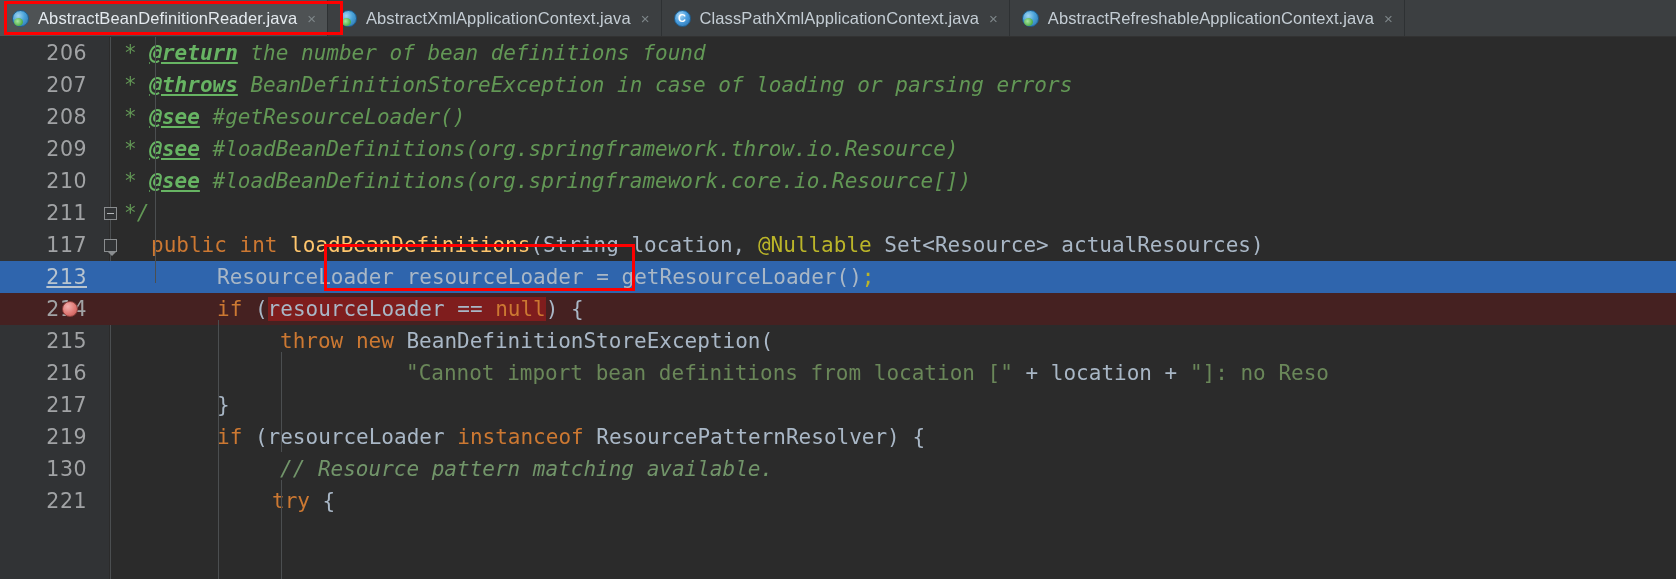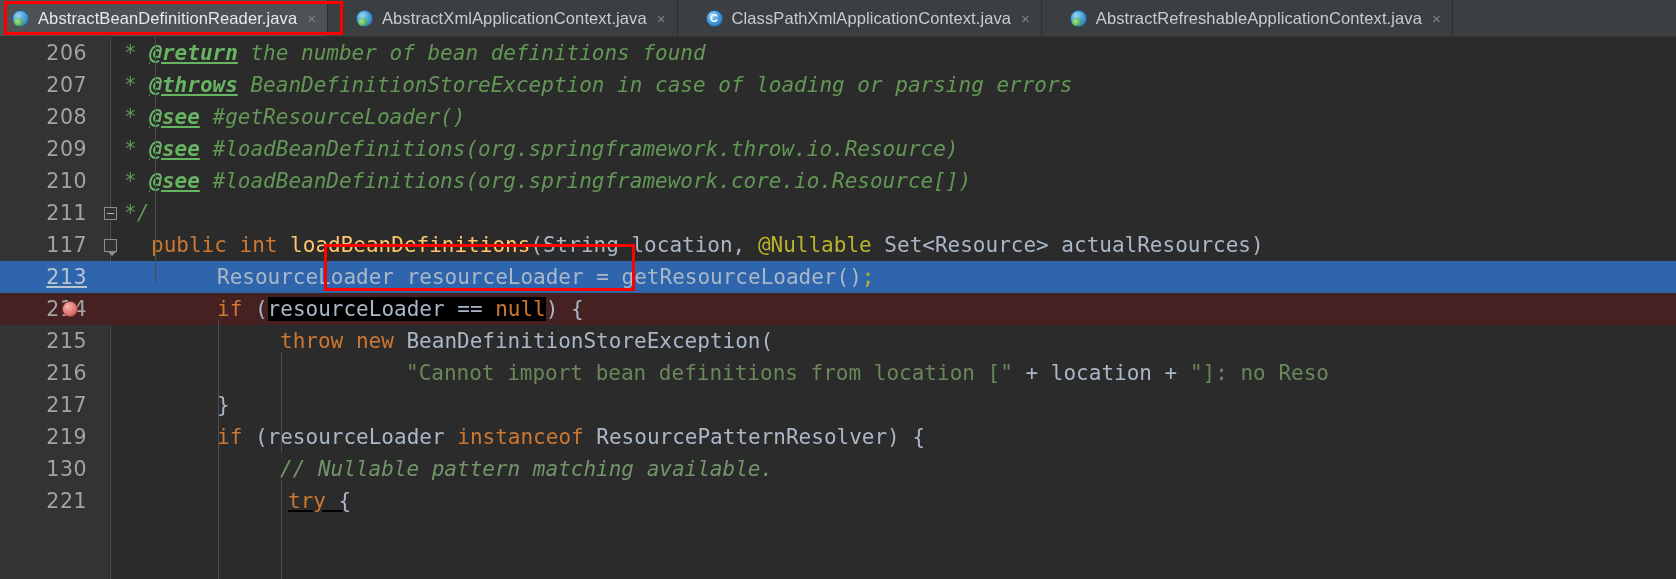--- a/index.html
+++ b/index.html
@@ -16,21 +16,20 @@
 
   
   .tabbar {
     position: relative;
     display: flex;
     align-items: center;
     height: 36px;
     background: #3c3f41;
     border-bottom: 1px solid #323232;
     overflow: hidden;
-    gap: 16px;
   }
   .tab {
     display: flex;
     align-items: center;
     gap: 9px;
     padding: 0 11px 0 12px;
     height: 100%;
     box-sizing: border-box;
     background: #3c3f41;
     border-right: 1px solid #2e3133;
@@ -195,21 +194,21 @@
   
   .c-doc      { color: #629755; font-style: italic; }
   .c-doctag   { color: #67b463; font-style: italic; font-weight: bold; text-decoration: underline; }
   .c-comment  { color: #72956a; font-style: italic; }
   .c-keyword  { color: #cc7832; }
   .c-plain    { color: #a9b7c6; }
   .c-string   { color: #6a8759; }
   .c-anno     { color: #bbb529; }
   .c-method   { color: #ffc66d; }
 
-  .match-hl { background: #000000; }
+  .match-hl { background: #7f1d1d; }
 
   
   .redbox {
     position: absolute;
     border: 3px solid #fe0000;
     box-sizing: border-box;
     pointer-events: none;
   }
 </style>
 </head>
@@ -313,26 +312,26 @@
     </div>
 
 
     <div class="line">
       <span class="ln">219</span>
       <span class="code" style="left:217px;"><span class="c-keyword">if</span><span class="c-plain"> (resourceLoader </span><span class="c-keyword">instanceof</span><span class="c-plain"> ResourcePatternResolver) {</span></span>
     </div>
 
     <div class="line">
       <span class="ln">130</span>
-      <span class="code" style="left:280px;"><span class="c-comment">// Nullable pattern matching available.</span></span>
+      <span class="code" style="left:280px;"><span class="c-comment">// Resource pattern matching available.</span></span>
     </div>
 
     <div class="line">
       <span class="ln">221</span>
-      <span class="code" style="left:288px;text-decoration:underline;"><span class="c-keyword">try</span><span class="c-plain"> {</span></span>
+      <span class="code" style="left:272px;"><span class="c-keyword">try</span><span class="c-plain"> {</span></span>
     </div>
   </div>
 
   <div class="indent-guide" style="left:155px; top:0px; height:246px;"></div>
   <div class="indent-guide" style="left:218px; top:283px; height:260px;"></div>
   <div class="indent-guide" style="left:281px; top:315px; height:100px;"></div>
   <div class="indent-guide" style="left:281px; top:443px; height:100px;"></div>
 
   <div class="redbox" style="left:324px; top:207px; width:311px; height:47px;"></div>
 </div>

